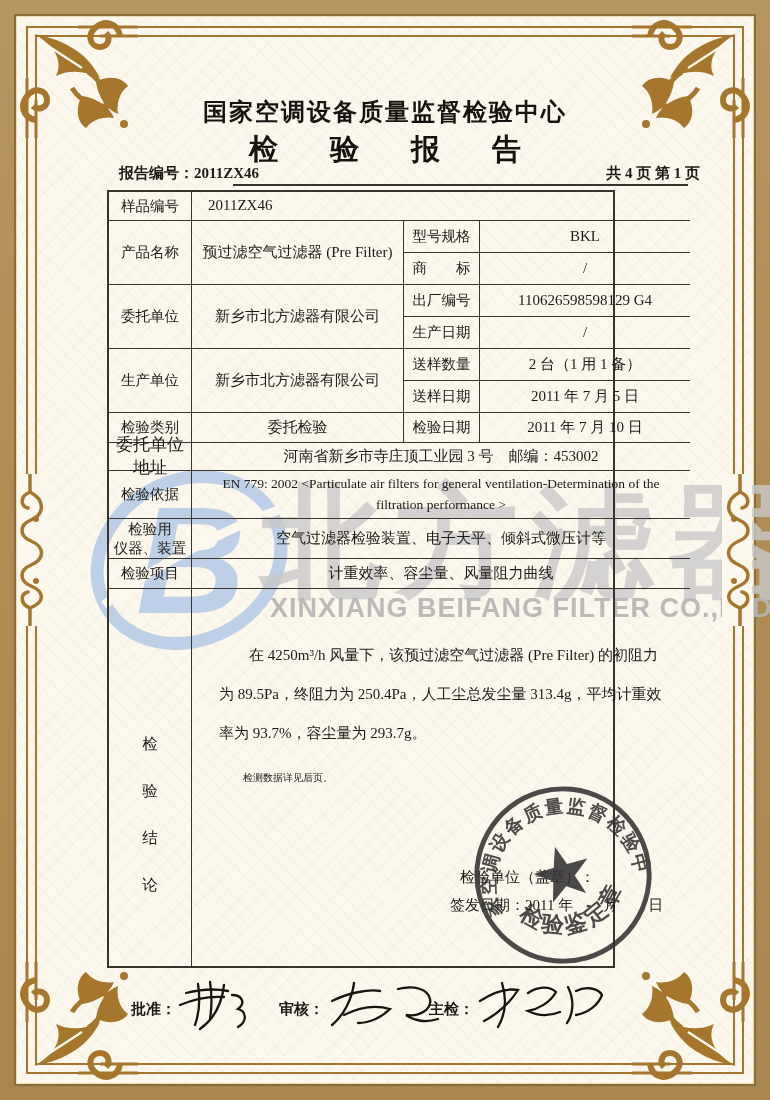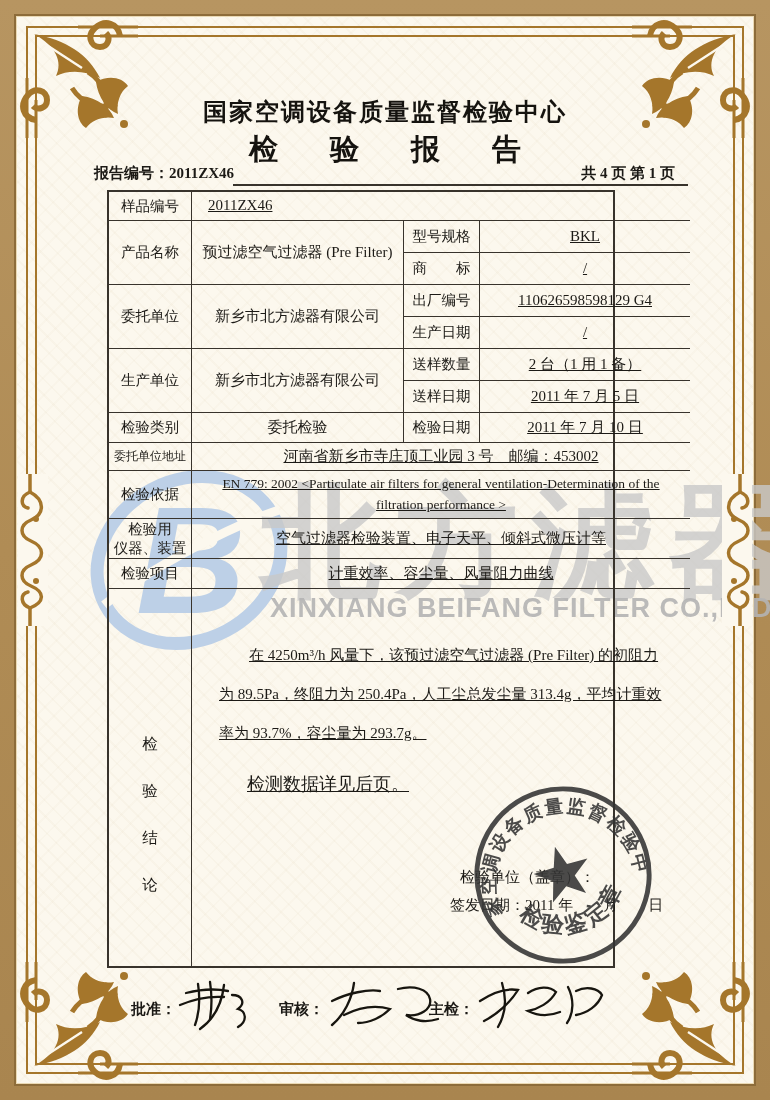--- a/index.html
+++ b/index.html
@@ -31,42 +31,42 @@
   .wm-en{position:absolute;left:270px;top:593px;z-index:1;white-space:nowrap;
          font-family:"Liberation Sans","DejaVu Sans",sans-serif;font-weight:bold;
          font-size:27px;letter-spacing:1px;color:#b4b4b4;opacity:.9;}
   
   .org-title{position:absolute;left:0;top:96px;width:770px;text-align:center;z-index:3;
              font-family:"Liberation Sans","DejaVu Sans",sans-serif;
              font-weight:bold;font-size:24px;letter-spacing:2px;color:#15130f;}
   .report-title{position:absolute;left:0;top:130px;width:770px;text-align:center;z-index:3;
              font-family:"Liberation Sans","DejaVu Sans",sans-serif;
              font-weight:bold;font-size:29px;letter-spacing:22px;text-indent:22px;color:#15130f;}
-  .head-row{position:absolute;left:94px;top:164px;width:581px;z-index:3;display:flex;
+  .head-row{position:absolute;left:119px;top:164px;width:581px;z-index:3;display:flex;
             justify-content:space-between;font-size:15px;font-weight:bold;}
   .head-rule{position:absolute;left:233px;top:184px;width:455px;height:2px;background:#38332c;z-index:3;}
   
   .report-table{position:absolute;left:107px;top:190px;width:508px;height:778px;z-index:3;
       display:grid;grid-template-columns:83px 212px 76px 210px;
       grid-template-rows:29px 32px 32px 32px 32px 32px 32px 30px 28px 48px 40px 30px 1fr;
       border:2px solid #38332c;box-sizing:border-box;}
   .cell{border-right:1px solid #38332c;border-bottom:1px solid #38332c;
         display:flex;align-items:center;justify-content:center;text-align:center;
         font-size:15px;line-height:1.3;padding:1px 3px;box-sizing:border-box;background:transparent;}
-  .cell.no-r{border-right:none;text-decoration:underline;}
+  .cell.no-r{border-right:none;}
   .cell.no-b{border-bottom:none;}
   .cell.lab{font-size:14.5px;}
-  .cell.small{font-size:12px;}
+  .cell.small{font-size:17px;}
   .cell.left{justify-content:flex-start;text-align:left;padding-left:16px;}
   .cell.en{font-size:13.5px;line-height:1.55;padding:0 10px;}
   .cell.two-line{flex-direction:column;gap:1px;line-height:1.25;}
   .cell.v-label{flex-direction:column;justify-content:flex-start;padding-top:145px;gap:27px;font-size:15.5px;}
   .concl-cell{position:relative;display:block;text-align:left;}
   .concl-p1{margin:8px;padding:0 14px 0 16px;margin-top:46px;font-size:15px;line-height:2.6;text-indent:2em;}
-  .concl-p2{margin:0;padding:0 16px;font-size:18px;line-height:2.6;text-indent:2em;}
+  .concl-p2{margin:12px;padding:0 16px;font-size:10px;line-height:2.6;text-indent:2em;}
   .seal-unit{position:absolute;left:268px;top:279px;font-size:15px;}
   .seal-date{position:absolute;left:258px;top:307px;font-size:15px;}
   .seal{position:absolute;left:278px;top:193px;width:186px;height:186px;transform:rotate(-16deg);opacity:.88;}
   
   .footer{position:absolute;left:107px;top:975px;width:600px;height:60px;z-index:3;}
   .sig-group{position:absolute;display:flex;align-items:center;}
   .sig-label{font-size:15px;font-weight:bold;padding-top:10px;white-space:nowrap;}
   .g1{left:24px;} .g2{left:172px;} .g3{left:322px;}
 </style>
 </head>

